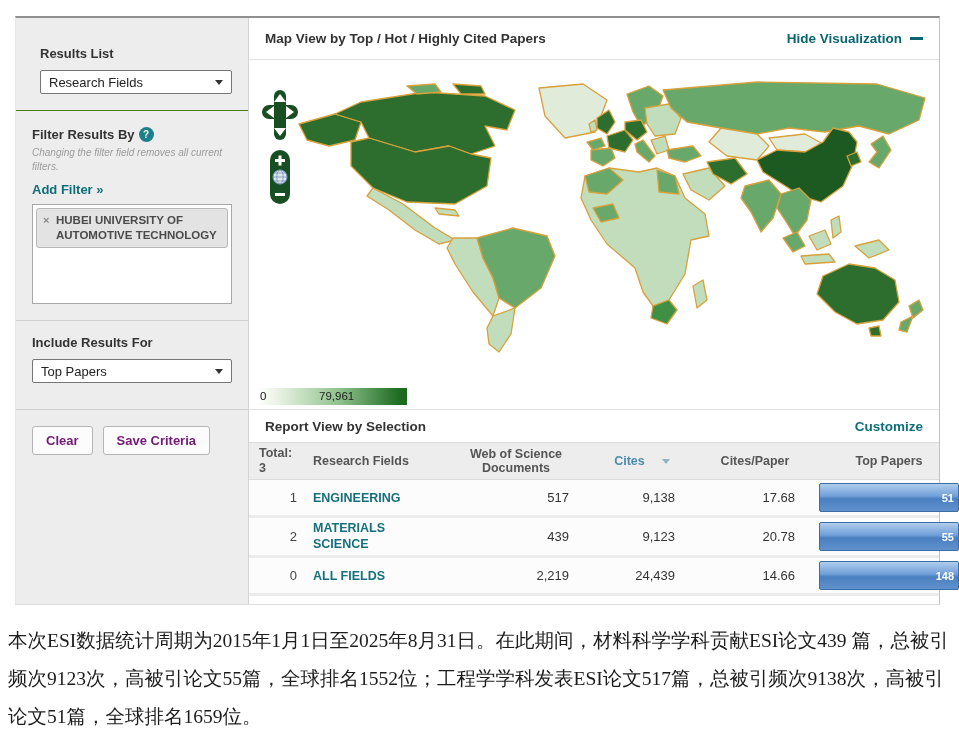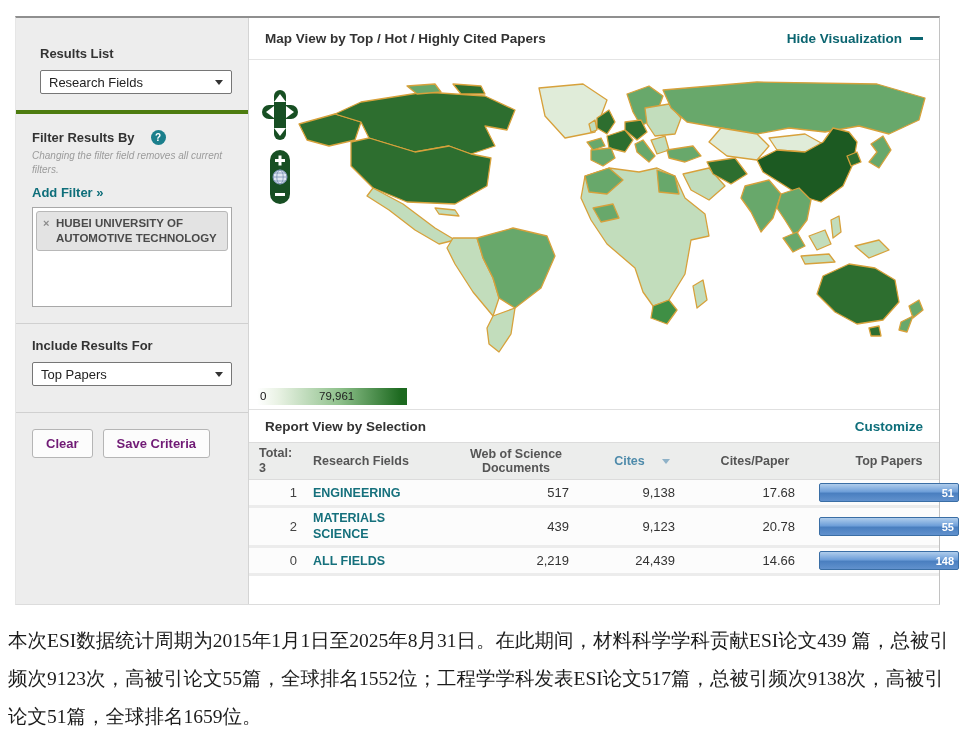--- a/index.html
+++ b/index.html
@@ -13,31 +13,31 @@
   .panel {
     position:absolute; left:15px; top:16px; width:925px; height:589px;
     background:#fff; display:flex;
     border-top:2px solid #8f8f8f; border-right:1px solid #c2c2c2;
     border-bottom:1px solid #dcdcdc; border-left:1px solid #e6e6e6;
   }
 
   
   .sidebar { width:233px; min-width:233px; background:#ededed; border-right:1px solid #d4d4d4; }
   .sec { padding:10px 16px; }
-  .sec-results { padding-top:28px; padding-bottom:16px; border-bottom:4px solid #4d7c0f;padding-left:24px; }
+  .sec-results { padding-top:28px; padding-bottom:16px; border-bottom:1px solid #4d7c0f;padding-left:24px; }
   .side-label { font-size:13px; font-weight:bold; color:#333; margin-bottom:9px; }
   .select {
     background:#fff; border:1px solid #767676; border-radius:2px; height:24px;
     display:flex; align-items:center; justify-content:space-between; padding:0 8px;
     font-size:13px; color:#222; cursor:pointer;
   }
   .chev { width:0; height:0; border-left:4px solid transparent; border-right:4px solid transparent; border-top:5px solid #333; }
 
   .sec-filter { padding-top:16px; padding-bottom:16px; border-bottom:1px solid #d0d0d0; }
-  .filter-title-row { display:flex; align-items:center; gap:16px; margin-bottom:4px; }
+  .filter-title-row { display:flex; align-items:center; gap:4px; margin-bottom:4px; }
   .help-icon {
     width:15px; height:15px; border-radius:50%; background:#1b7f8c; color:#fff;
     font-size:10px; font-weight:bold; display:flex; align-items:center; justify-content:center; cursor:pointer;
   }
   .note { font-size:10px; font-style:italic; color:#9b9b9b; line-height:1.35; margin:4px 0 7px; }
   .add-filter { font-size:13px; font-weight:bold; color:#0e6e7a; cursor:pointer; display:inline-block; margin-bottom:7px; }
   .filter-box { background:#fff; border:1px solid #a8a8a8; height:100px; padding:3px; }
   .filter-tag {
     background:#e3e3e3; border:1px solid #b8b8b8; border-radius:3px;
     padding:4px 6px 4px 19px; position:relative; font-size:11.5px; font-weight:bold;
@@ -84,21 +84,21 @@
   .th-center { text-align:center; }
   .total-cell { line-height:1.2; }
   .cites-sort { display:inline-flex; align-items:center; gap:17px; color:#4f8bab; cursor:pointer; justify-content:center; width:100%; }
   .sort-arrow { width:0; height:0; border-left:4px solid transparent; border-right:4px solid transparent; border-top:5px solid #8fb2c8; }
 
   .trow { min-height:27px; background:#fcfcfc; border-bottom:3px solid #ececec; padding-top:3px; padding-bottom:3px; }
   .rank { text-align:right; color:#444; padding-right:8px; font-size:13px; }
   .field-link { color:#15707c; font-weight:bold; font-size:12.5px; line-height:1.25; cursor:pointer; display:inline-block; }
   .num { text-align:right; color:#333; padding-right:16px; font-size:13px; }
   .bar {
-    height:19px; border:1px solid #3a6ea5; border-radius:2px;
+    height:29px; border:1px solid #3a6ea5; border-radius:2px;
     background:linear-gradient(#b0cdec,#6f9fd9 45%,#4a7fc0 55%,#6191cd);
     display:flex; align-items:center; justify-content:flex-end; padding-right:4px;
     color:#fff; font-size:11px; font-weight:bold;
   }
 
   
   .cn {
     position:absolute; left:8px; top:622px; width:948px; margin:0;
     font-family:"Liberation Serif","DejaVu Serif",serif;
     font-size:19.5px; line-height:38px; color:#1c1c1c;

